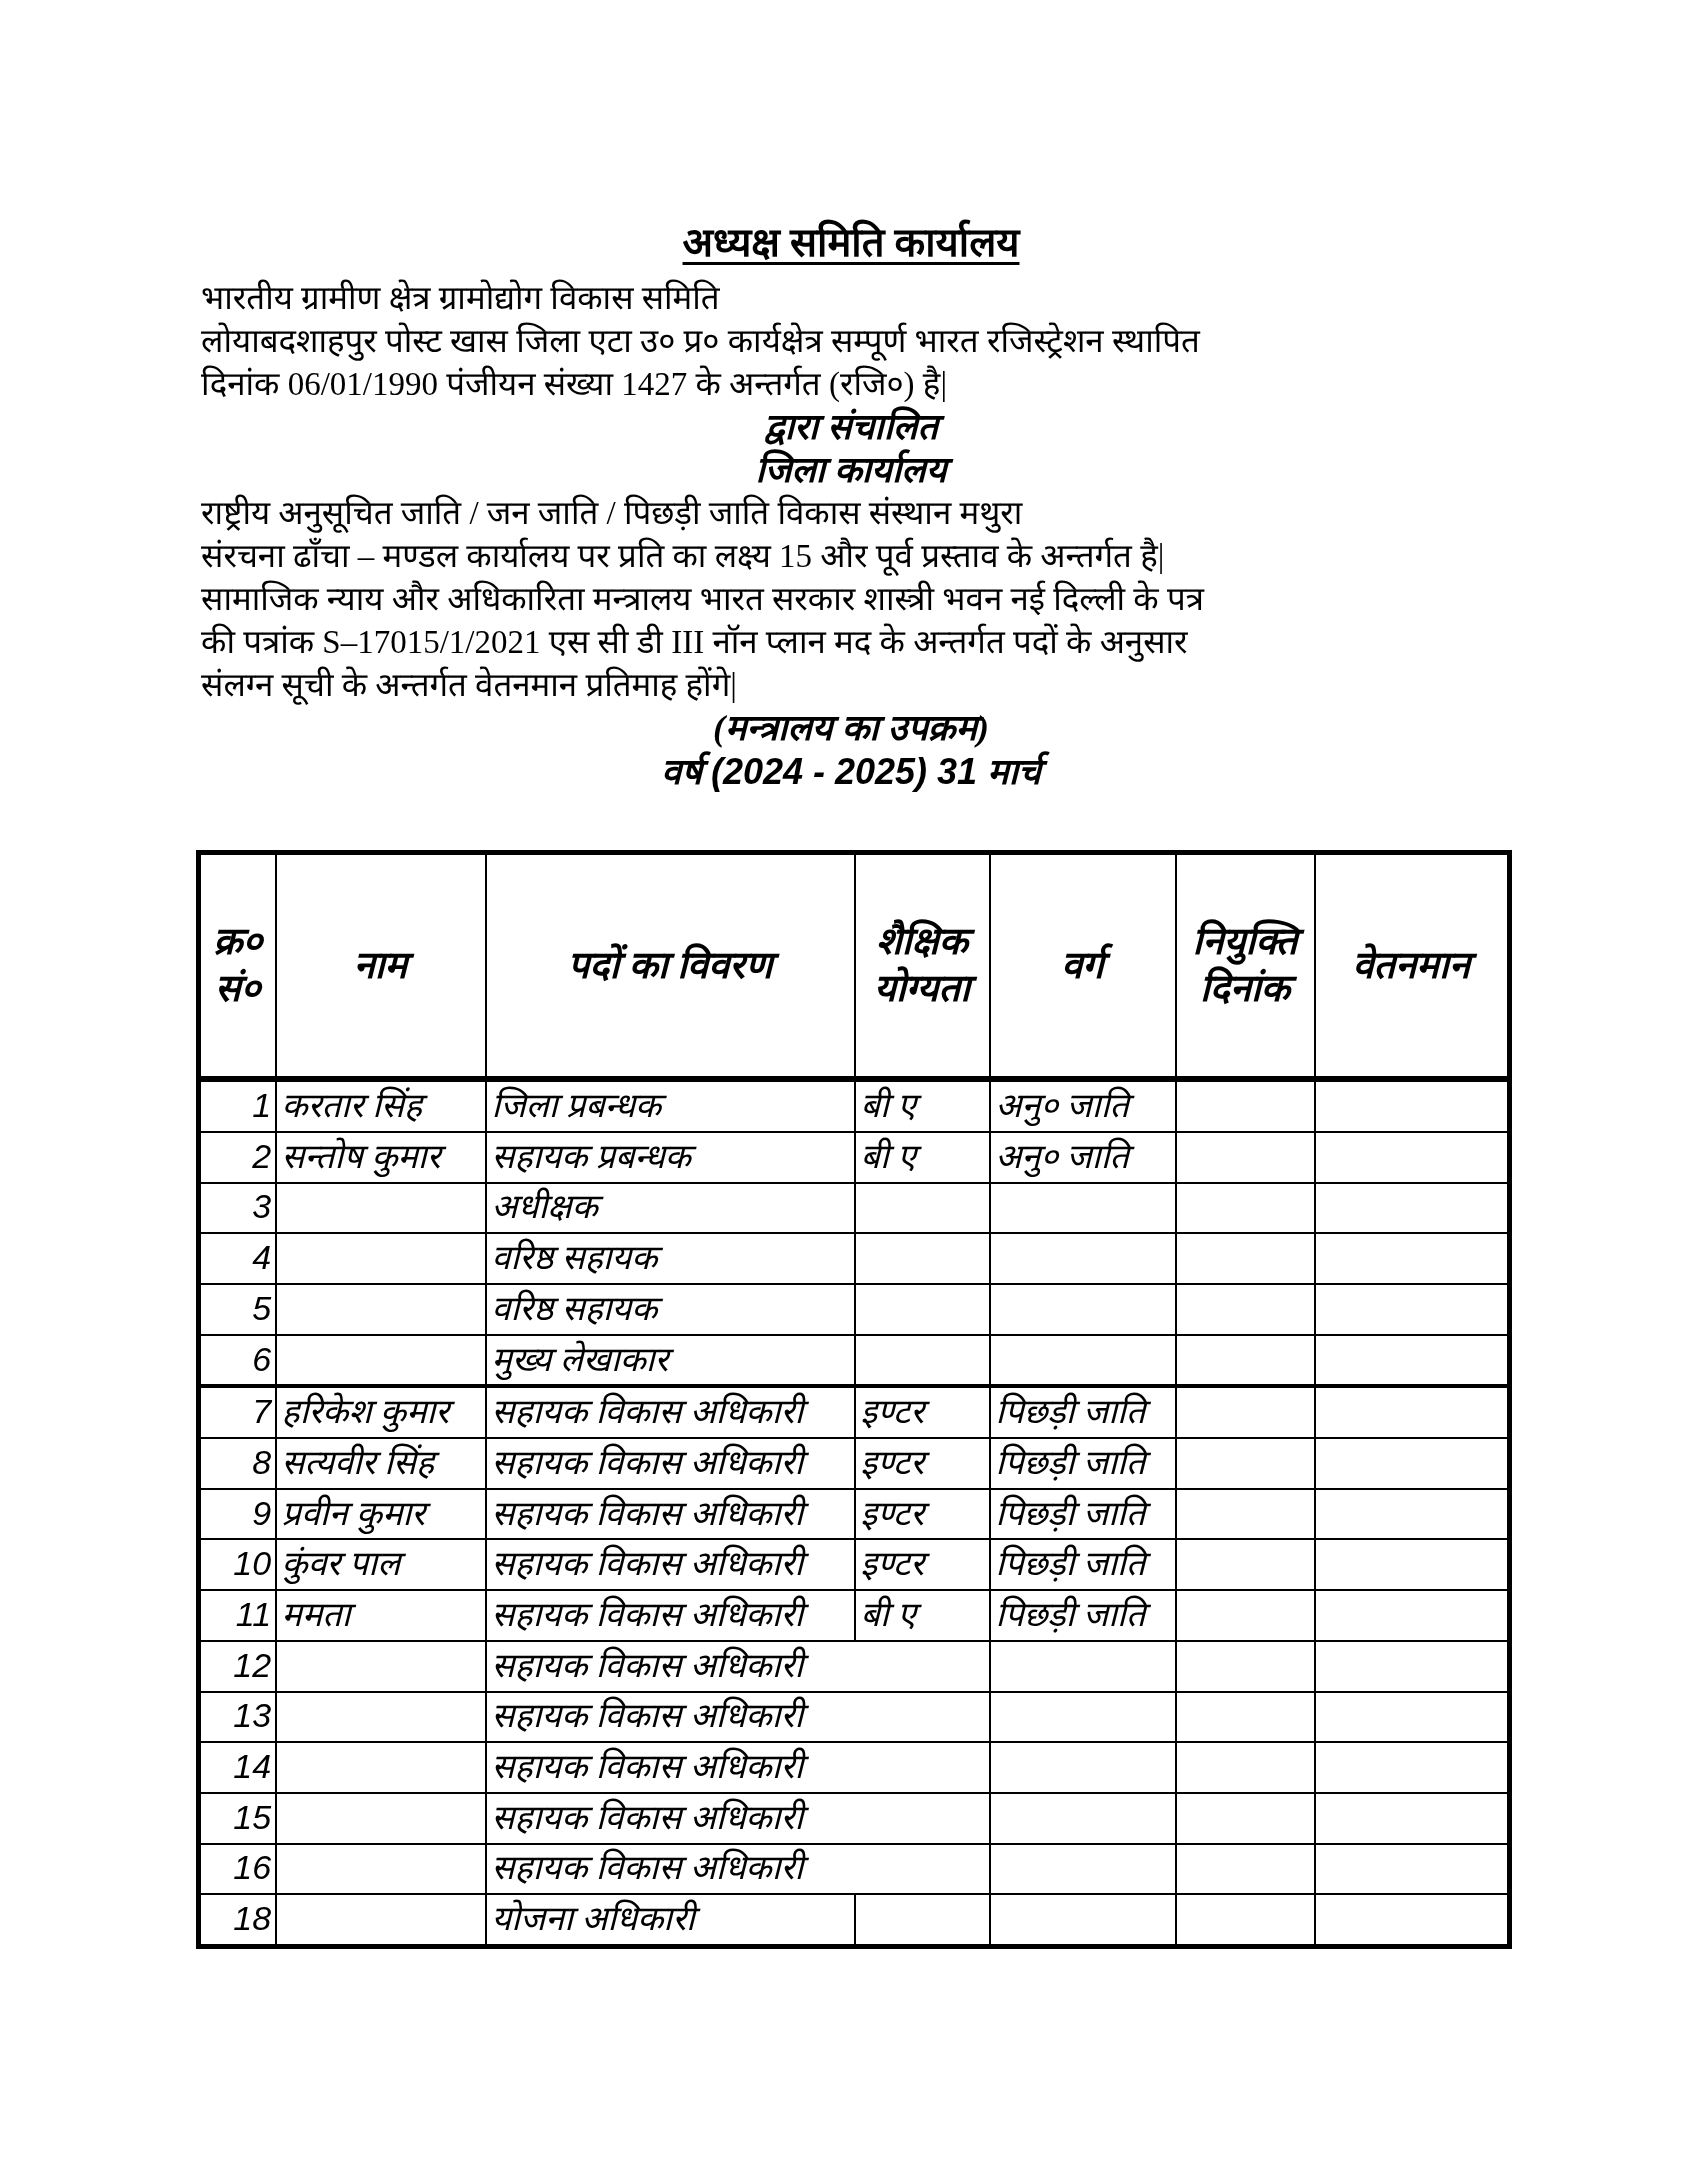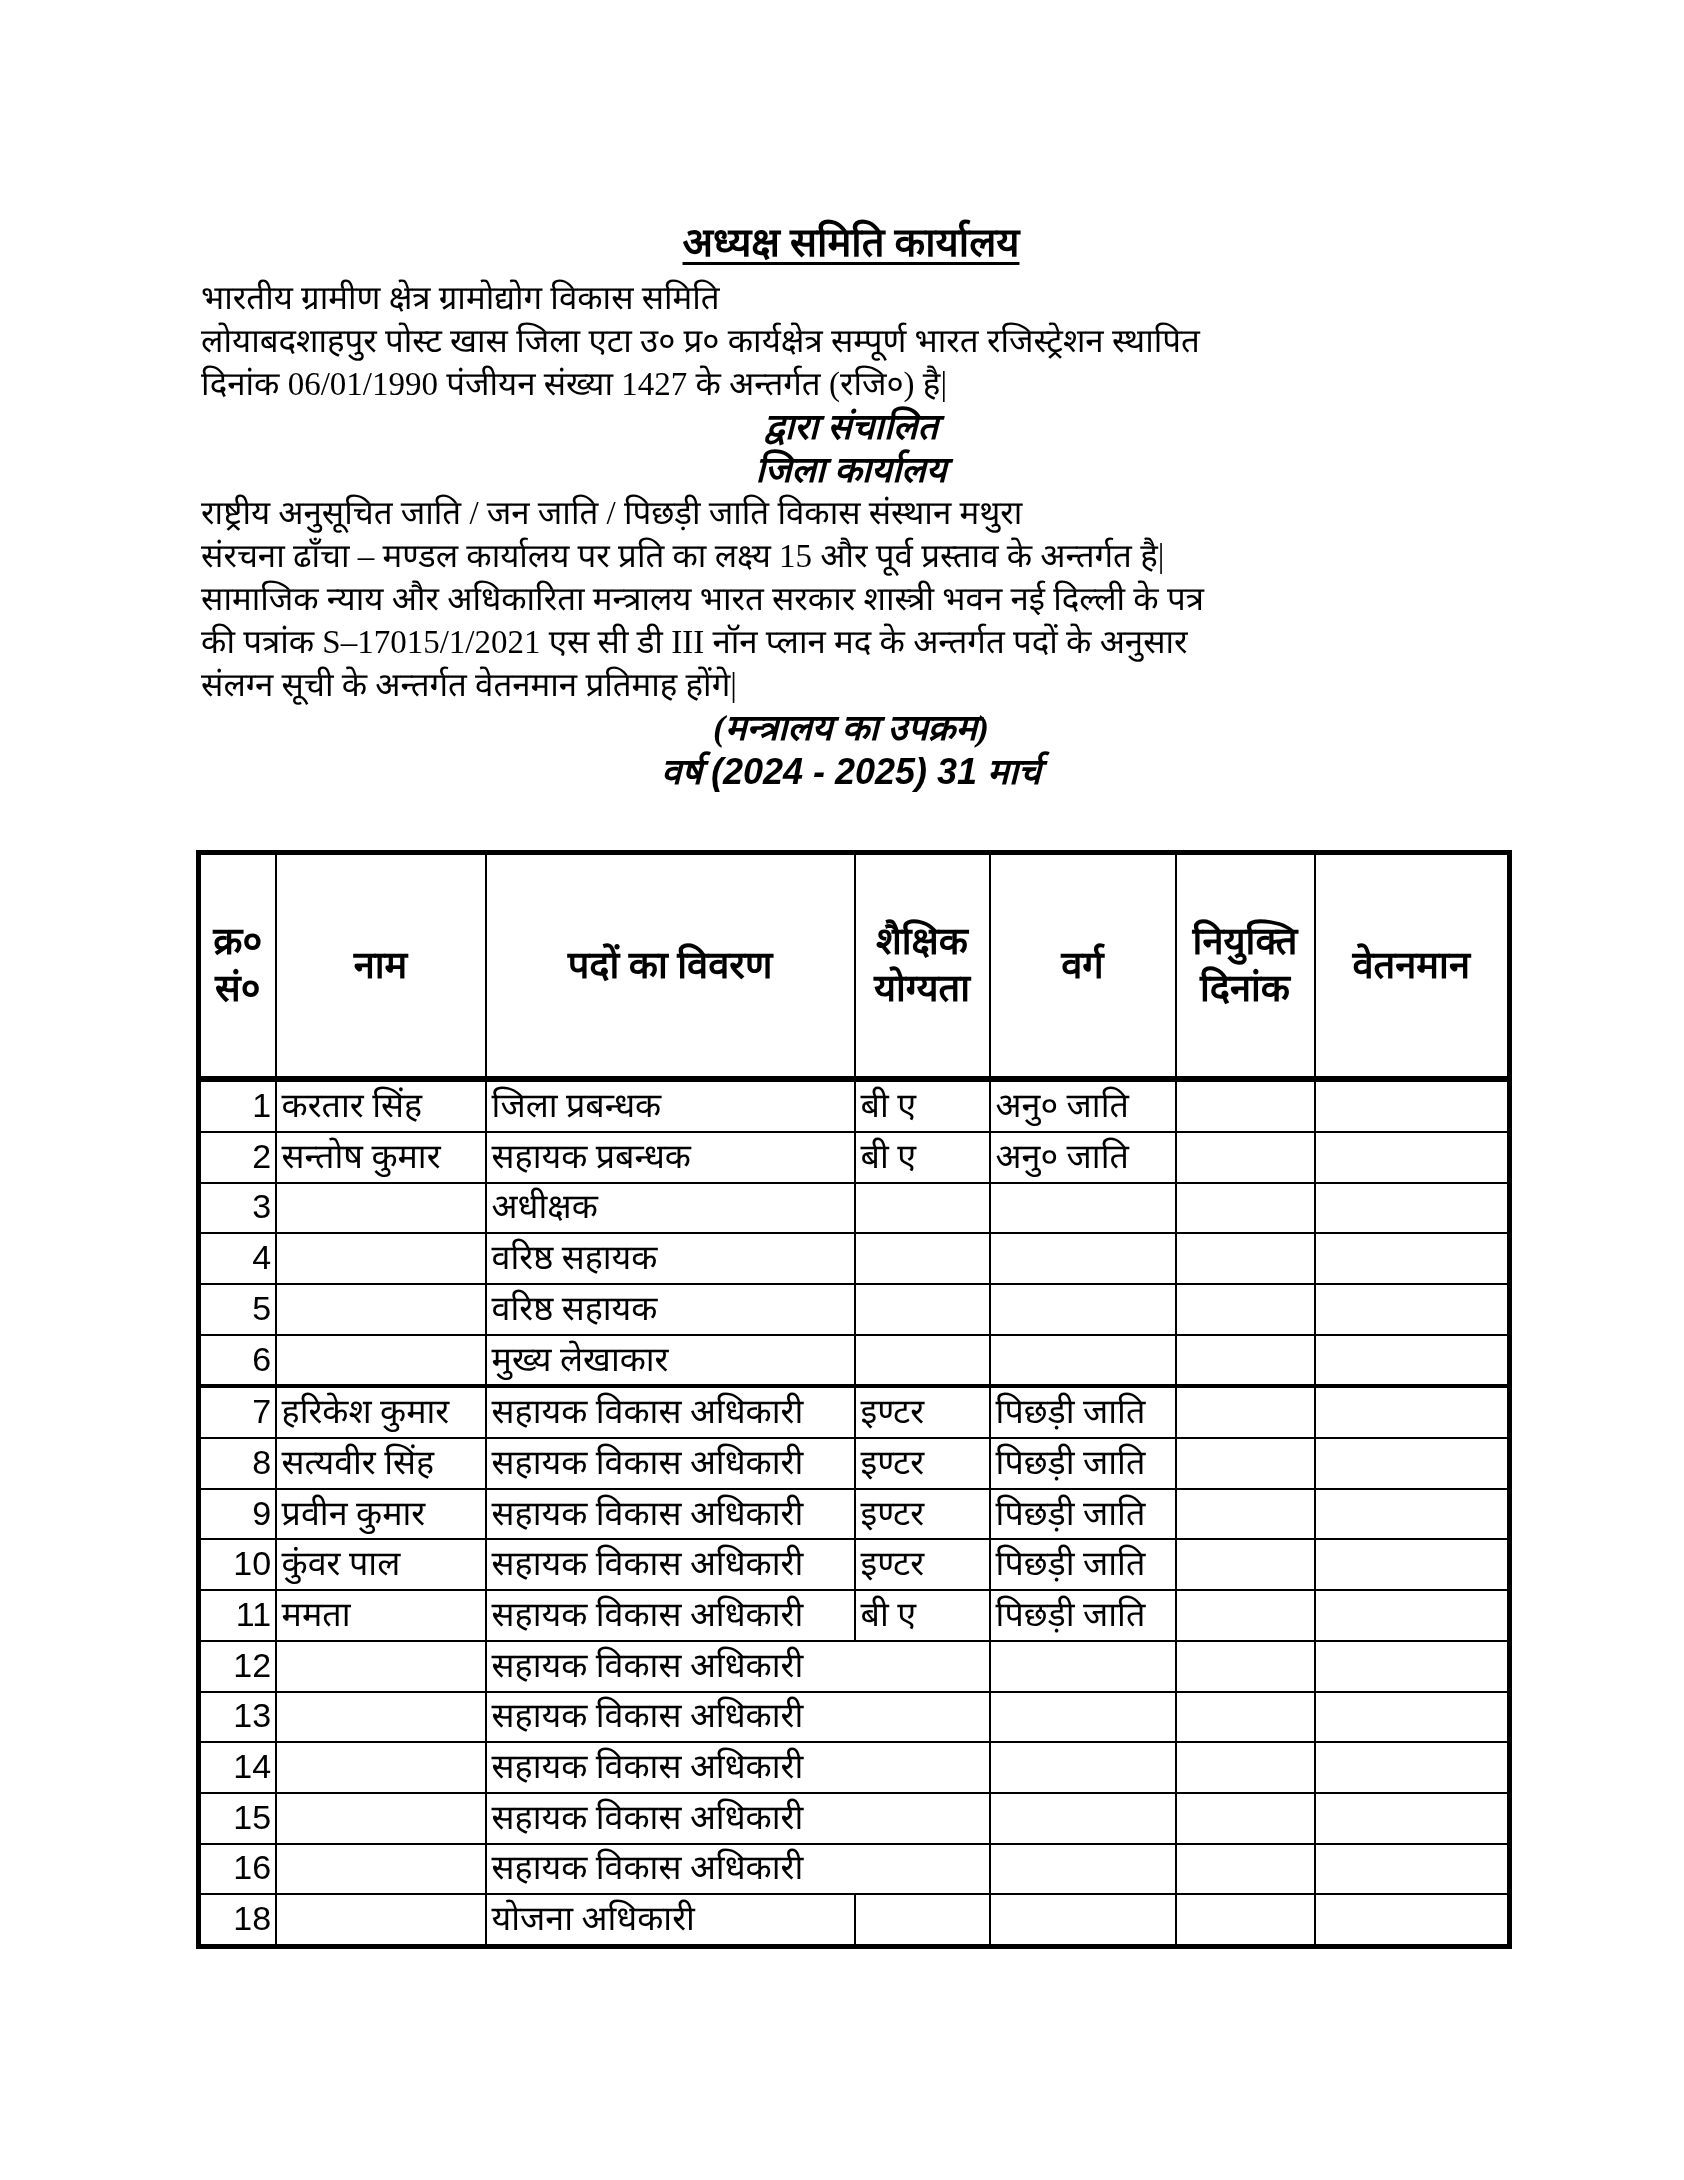--- a/index.html
+++ b/index.html
@@ -39,20 +39,21 @@
   .seg-sans{font-family:"Liberation Sans",sans-serif;}
   .seg-bold{font-weight:400;}
   .seg-num{font-family:"Liberation Serif",serif;}
 
   table.staff{
     border-collapse:collapse;
     table-layout:fixed;
     width:1310px;
     margin-top:56px;
     border:5.1px solid #000;
+    font-style:italic;
   }
   table.staff th, table.staff td{
     border:2.6px solid #000;
   }
   table.staff th{
     font-size:38px;
     font-weight:700;
     text-align:center;
     vertical-align:middle;
     padding:3.4px 1.7px;

